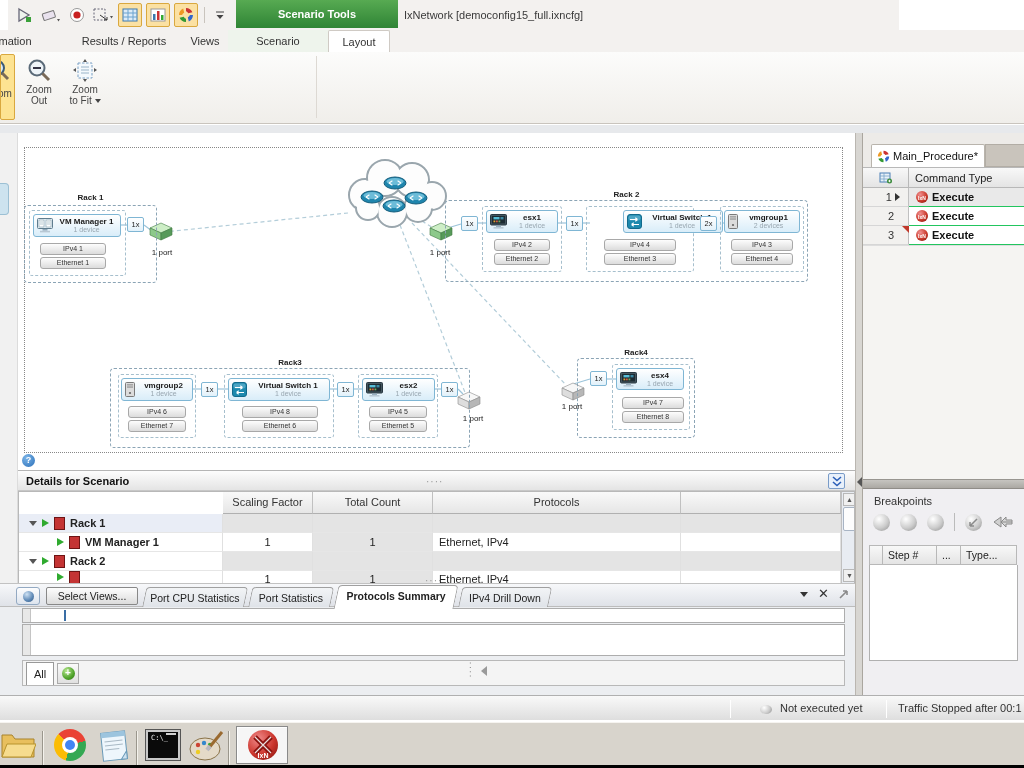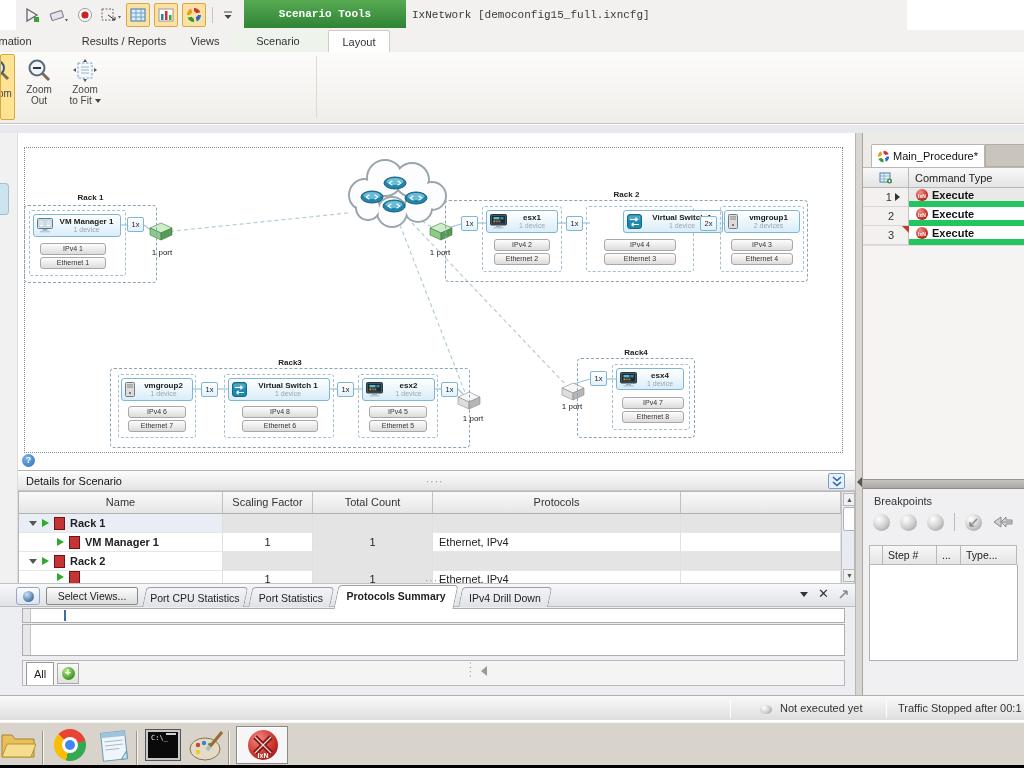--- a/index.html
+++ b/index.html
@@ -1,20 +1,20 @@
 <!DOCTYPE html>
 <html><head>
 <meta charset="utf-8">
 <style>
   html,body{margin:0;padding:0;}
   body{width:1024px;height:768px;position:relative;overflow:hidden;
        font-family:"Liberation Sans",sans-serif;background:#fff;color:#222;}
   .abs{position:absolute;box-sizing:border-box;}
   
-  .titlebar{left:16px;top:0;width:891px;height:30px;background:#f3f1ef;font-family:Liberation Mono, monospace;}
+  .titlebar{left:8px;top:0;width:891px;height:30px;background:#f3f1ef;}
   .qa{top:4px;height:22px;display:flex;align-items:center;gap:4px;}
   .qabtn{width:22px;height:22px;display:flex;align-items:center;justify-content:center;border-radius:2px;}
   .qasel{background:#fbe1a3;border:1px solid #d9a83f;}
   .ctxgrp{background:linear-gradient(#57aa52,#2f8435);color:#fff;font-weight:bold;font-size:11px;
           display:flex;align-items:center;justify-content:center;border-radius:0 0 0 0;}
   .apptitle{font-size:11px;color:#3a3a3a;line-height:30px;}
   .tabrow{left:0;top:30px;width:1024px;height:22px;background:#f3f1ef;}
   .mtab{font-size:11px;color:#333;text-align:center;line-height:22px;}
   .mtab-sel{background:#fff;border:1px solid #cfcac4;border-bottom:none;border-radius:2px 2px 0 0;}
   .ribbon{left:0;top:52px;width:1024px;height:72px;background:linear-gradient(#fcfcfb,#f0eeea);
@@ -34,21 +34,21 @@
   .nsub{font-size:7px;line-height:8px;color:#98a6b0;white-space:nowrap;}
   .pill{border:1px solid #a8a8a8;border-radius:3px;background:linear-gradient(#fdfdfd,#dcdcdc);
         font-size:7px;line-height:10px;text-align:center;color:#333;white-space:nowrap;overflow:hidden;}
   .conn{border:1px solid #7fb6d4;border-radius:2px;background:linear-gradient(#ffffff,#e2f1fa);
         font-size:7.5px;text-align:center;line-height:13px;color:#222;}
   .racklab{font-size:8px;font-weight:bold;text-align:center;color:#222;white-space:nowrap;}
   .portlab{font-size:8px;text-align:center;color:#222;white-space:nowrap;}
   
   .dhdr{left:18px;top:470px;width:837px;height:21px;background:linear-gradient(#fdfdfd,#e4e4e4);
         border-top:1px solid #b5b5b5;border-bottom:1px solid #c7c7c7;}
-  .dtitle{font-size:11px;font-weight:normal;line-height:20px;color:#111;}
+  .dtitle{font-size:11px;font-weight:bold;line-height:20px;color:#111;}
   .tblhead{background:linear-gradient(#f9f9f9,#e6e6e6);border-right:1px solid #c0c0c0;border-bottom:1px solid #b0b0b0;
            font-size:11px;color:#333;text-align:center;line-height:21px;}
   .cell{border-right:1px solid #e0e0e0;border-bottom:1px solid #e6e6e6;font-size:11px;line-height:18px;}
   .gray{background:#e4e4e4;}
   .bluish{background:#e9edf6;}
   .grnarrow{width:0;height:0;border-left:7px solid #2faa2f;border-top:4px solid transparent;border-bottom:4px solid transparent;}
   .redsq{width:9px;height:11px;background:#c43434;border:1px solid #6e1414;}
   .expander{width:0;height:0;border-top:5px solid #555;border-left:4px solid transparent;border-right:4px solid transparent;}
   
   .statsbar{left:0;top:583px;width:855px;height:24px;background:linear-gradient(#f7f8fa,#dfe2e8);
@@ -59,21 +59,21 @@
   .stab-sel{background:#fff;height:23px;z-index:2;}
   .gridbox{background:#fff;border:1px solid #adadad;}
   .rowhdrcol{position:absolute;left:0;top:0;bottom:0;width:7px;background:#e8e8e8;border-right:1px solid #c4c4c4;}
   
   .rpanel{left:862px;top:133px;width:162px;height:562px;background:#edebe8;border-left:1px solid #aaa69f;}
   .ptab{background:#fff;border:1px solid #b9b4ac;border-bottom:none;border-radius:2px 2px 0 0;
         display:flex;align-items:center;gap:3px;padding:0 5px;font-size:11px;color:#111;}
   .ghead{background:linear-gradient(#f8f8f8,#e4e4e4);border:1px solid #b8b8b8;border-left:none;font-size:11px;color:#222;}
   .rowhdr{background:#f2f1ef;border-right:1px solid #c0c0c0;border-bottom:1px solid #d6d6d6;
           font-size:11px;color:#333;text-align:right;padding-right:8px;line-height:18px;}
-  .cmdcell{border-bottom:6px solid #22c55e;display:flex;align-items:center;gap:4px;padding-left:7px;
+  .cmdcell{border-bottom:1px solid #22c55e;display:flex;align-items:center;gap:4px;padding-left:7px;
            font-size:11px;font-weight:bold;color:#111;}
   .sphere{border-radius:50%;background:radial-gradient(circle at 35% 30%,#ffffff,#cccccc 55%,#8d8d8d);}
   .redsphere{border-radius:50%;background:radial-gradient(circle at 35% 30%,#f09090,#cb3a2c 55%,#7c120c);
              color:#fff;font-weight:bold;text-align:center;}
   
   .statusbar{left:0;top:695px;width:1024px;height:25px;background:linear-gradient(#f9f9f9,#dedede);
              border-top:1px solid #b0b0b0;font-size:11px;color:#333;}
   .sdiv{width:1px;background:#bdbdbd;border-right:1px solid #fff;}
   .taskbar{left:0;top:722px;width:1024px;height:43px;background:#d8d4cc;border-top:1px solid #f6f4f0;}
   .tsep{width:2px;height:34px;border-left:1px solid #9a968c;border-right:1px solid #f4f2ec;}
@@ -443,21 +443,20 @@
   <span class="abs dtitle" style="left:8px;top:0;">Details for Scenario</span>
   <span class="abs dots" style="left:408px;top:7px;">····</span>
   <span class="abs chevbtn" style="left:810px;top:2px;width:17px;height:16px;">
     <svg width="10" height="11">
         <path d="M1 1 L5 4.5 L9 1 M1 6 L5 9.5 L9 6" stroke="#2b5fb8" stroke-width="1.6" fill="none"></path>
       </svg>
   </span>
 </div>
 <div class="abs" style="left:18px;top:491px;width:837px;height:92px;background:#fff;border:1px solid #b8b8b8;border-bottom:none;overflow:hidden;">
 
-  <div class="abs tblhead" style="left:0;top:0;width:204px;height:22px;">Name</div>
   <div class="abs tblhead" style="left:204px;top:0;width:90px;height:22px;">Scaling Factor</div>
   <div class="abs tblhead" style="left:294px;top:0;width:120px;height:22px;">Total Count</div>
   <div class="abs tblhead" style="left:414px;top:0;width:248px;height:22px;">Protocols</div>
   <div class="abs tblhead" style="left:662px;top:0;width:160px;height:22px;"></div>
 
   <div class="abs" style="left:0;top:22px;width:822px;height:19px;">
     <div class="abs cell bluish" style="left:0;top:0;width:204px;height:19px;display:flex;align-items:center;gap:5px;padding-left:10px;">
       <span class="expander"></span>
       <span class="grnarrow"></span>
       <span class="redsq"></span>

